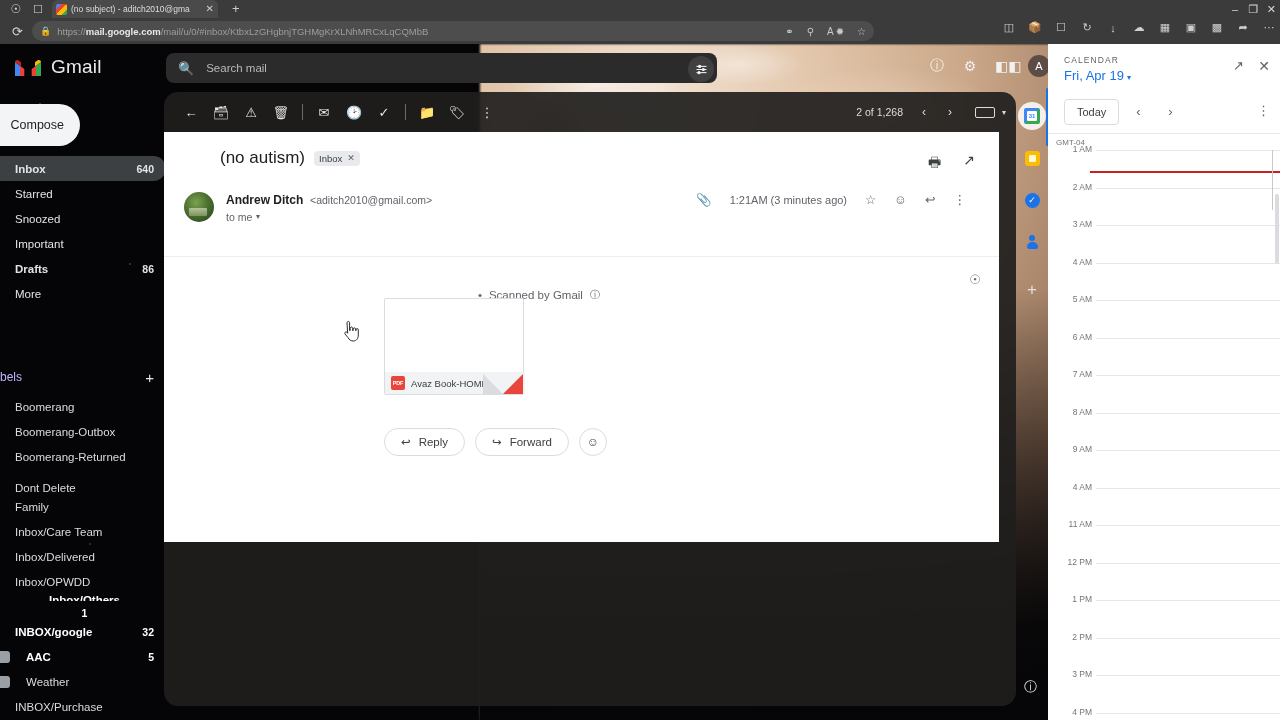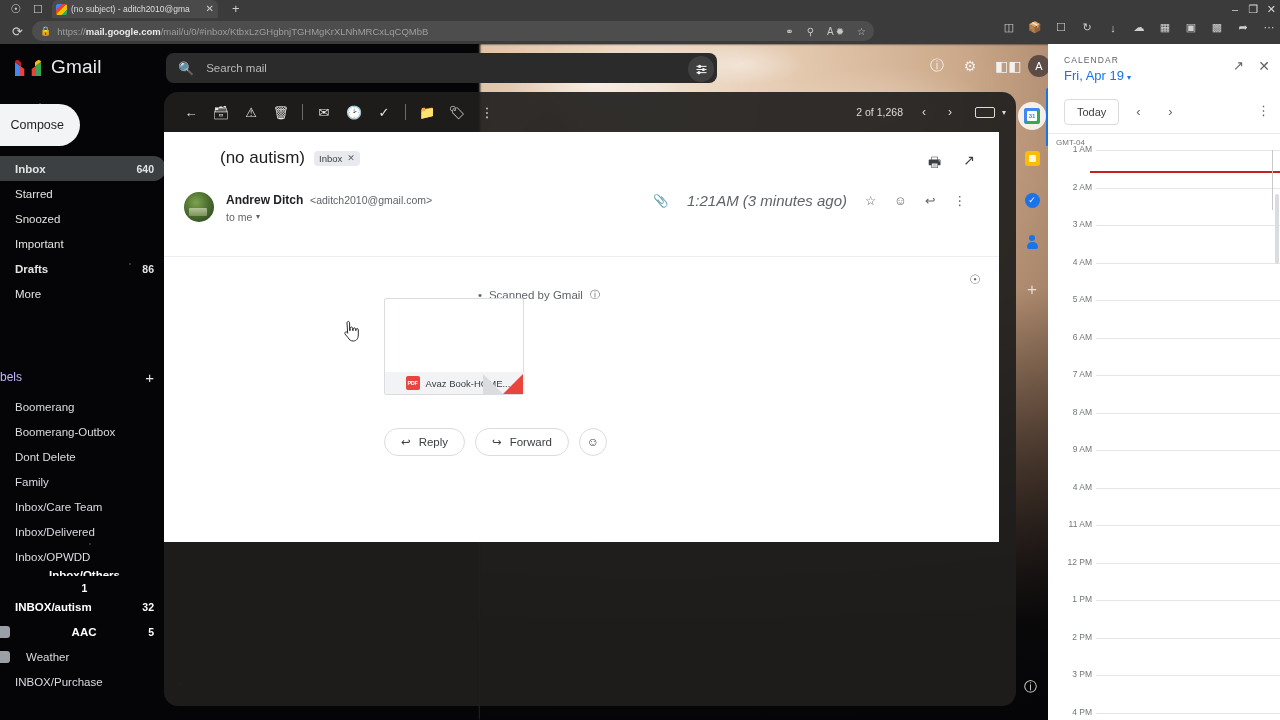--- a/index.html
+++ b/index.html
@@ -205,39 +205,38 @@
   .sender-avatar::after {
     content: ""; position: absolute; left: 5px; bottom: 6px; width: 18px; height: 8px;
     background: linear-gradient(180deg,#cfd7b8, #8fa06a); opacity: .75; border-radius: 1px;
   }
   .sender-name { position: absolute; left: 42px; top: 1px; font-size: 12px; font-weight: 700; color: #202124; }
   .sender-mail { position: absolute; left: 126px; top: 2px; font-size: 10.5px; color: #5f6368; }
   .to-me { position: absolute; left: 42px; top: 19px; font-size: 10.5px; color: #5f6368; }
   .to-caret { position: absolute; left: 72px; top: 20px; font-size: 8px; color: #5f6368; }
   .meta-right { position: absolute; right: 18px; top: 0px; display: flex; align-items: center; gap: 18px; }
   .meta-right .mi { font-size: 12.5px; color: #5f6368; }
-  .time { font-size: 15px; color: #5f6368; font-style: italic; }
+  .time { font-size: 11px; color: #5f6368; }
   .divider { position: absolute; left: 0px; top: 124px; width: 835px; height: 1px; background: #eceff1; }
 
   .attach-hdr { position: absolute; left: 220px; top: 141px; display: flex; align-items: center; gap: 7px; }
   .attach-hdr .b { font-size: 11.5px; font-weight: 700; color: #202124; margin-top: 32px; }
   .attach-hdr .d { font-size: 11.5px; color: #5f6368; }
   .attach-hdr .s { font-size: 11.5px; color: #5f6368; }
   .attach-hdr .i { font-size: 10px; color: #5f6368; }
   .add-contact { position: absolute; right: 18px; top: 140px; font-size: 13px; color: #5f6368; }
 
   .attach-card {
     position: absolute; left: 220px; top: 166px; width: 140px; height: 97px;
     border: 1px solid #dadce0; background: #fff; border-radius: 2px;
   }
   .attach-foot {
     position: absolute; left: 0; bottom: 0; width: 140px; height: 22px;
     background: #f1f3f4; display: flex; align-items: center; gap: 6px; padding-left: 6px;
     overflow: hidden;
-    justify-content: center;
   }
   .pdf-badge {
     width: 14px; height: 14px; background: #e8453c; border-radius: 2px; color: #fff;
     font-size: 5.5px; font-weight: 700; display: flex; align-items: center; justify-content: center;
     letter-spacing: -.2px;
   }
   .attach-name { font-size: 9.5px; color: #3c4043; white-space: nowrap; }
   .dogear {
     position: absolute; right: 0; bottom: 0; width: 0; height: 0;
     border-left: 20px solid transparent; border-bottom: 20px solid #e8453c;
@@ -409,20 +408,24 @@
     <div class="label-list">
         <div class="label-item" style="position: relative;">
           <span class="lbl">Boomerang</span>
           <span class="cnt"></span>
         </div>
         <div class="label-item" style="position: relative;">
           <span class="lbl">Boomerang-Outbox</span>
           <span class="cnt"></span>
         </div>
         <div class="label-item" style="position: relative;">
+          <span class="lbl">Boomerang-Returned</span>
+          <span class="cnt"></span>
+        </div>
+        <div class="label-item" style="position: relative; align-items: flex-end;">
           <span class="lbl">Dont Delete</span>
           <span class="cnt"></span>
         </div>
         <div class="label-item" style="position: relative;">
           <span class="lbl">Family</span>
           <span class="cnt"></span>
         </div>
         <div class="label-item" style="position: relative;">
           <span class="lbl">Inbox/Care Team</span>
           <span class="cnt"></span>
@@ -433,24 +436,24 @@
         </div>
         <div class="label-item" style="position: relative;">
           <span class="lbl">Inbox/OPWDD</span>
           <span class="cnt"></span>
         </div>
         <div class="label-item bold" style="position: relative; flex-direction: column;">
           <span class="lbl">Inbox/Others</span>
           <span class="cnt">1</span>
         </div>
         <div class="label-item bold" style="position: relative;">
-          <span class="lbl">INBOX/autism</span>
+          <span class="lbl">INBOX/google</span>
           <span class="cnt">32</span>
         </div>
-        <div class="label-item bold indent" style="position: relative; text-align: center;">
+        <div class="label-item bold indent" style="position: relative;">
           <span class="tri"></span>
           <span class="lbl">AAC</span>
           <span class="cnt">5</span>
         </div>
         <div class="label-item indent" style="position: relative;">
           <span class="tri"></span>
           <span class="lbl">Weather</span>
           <span class="cnt"></span>
         </div>
         <div class="label-item" style="position: relative;">

